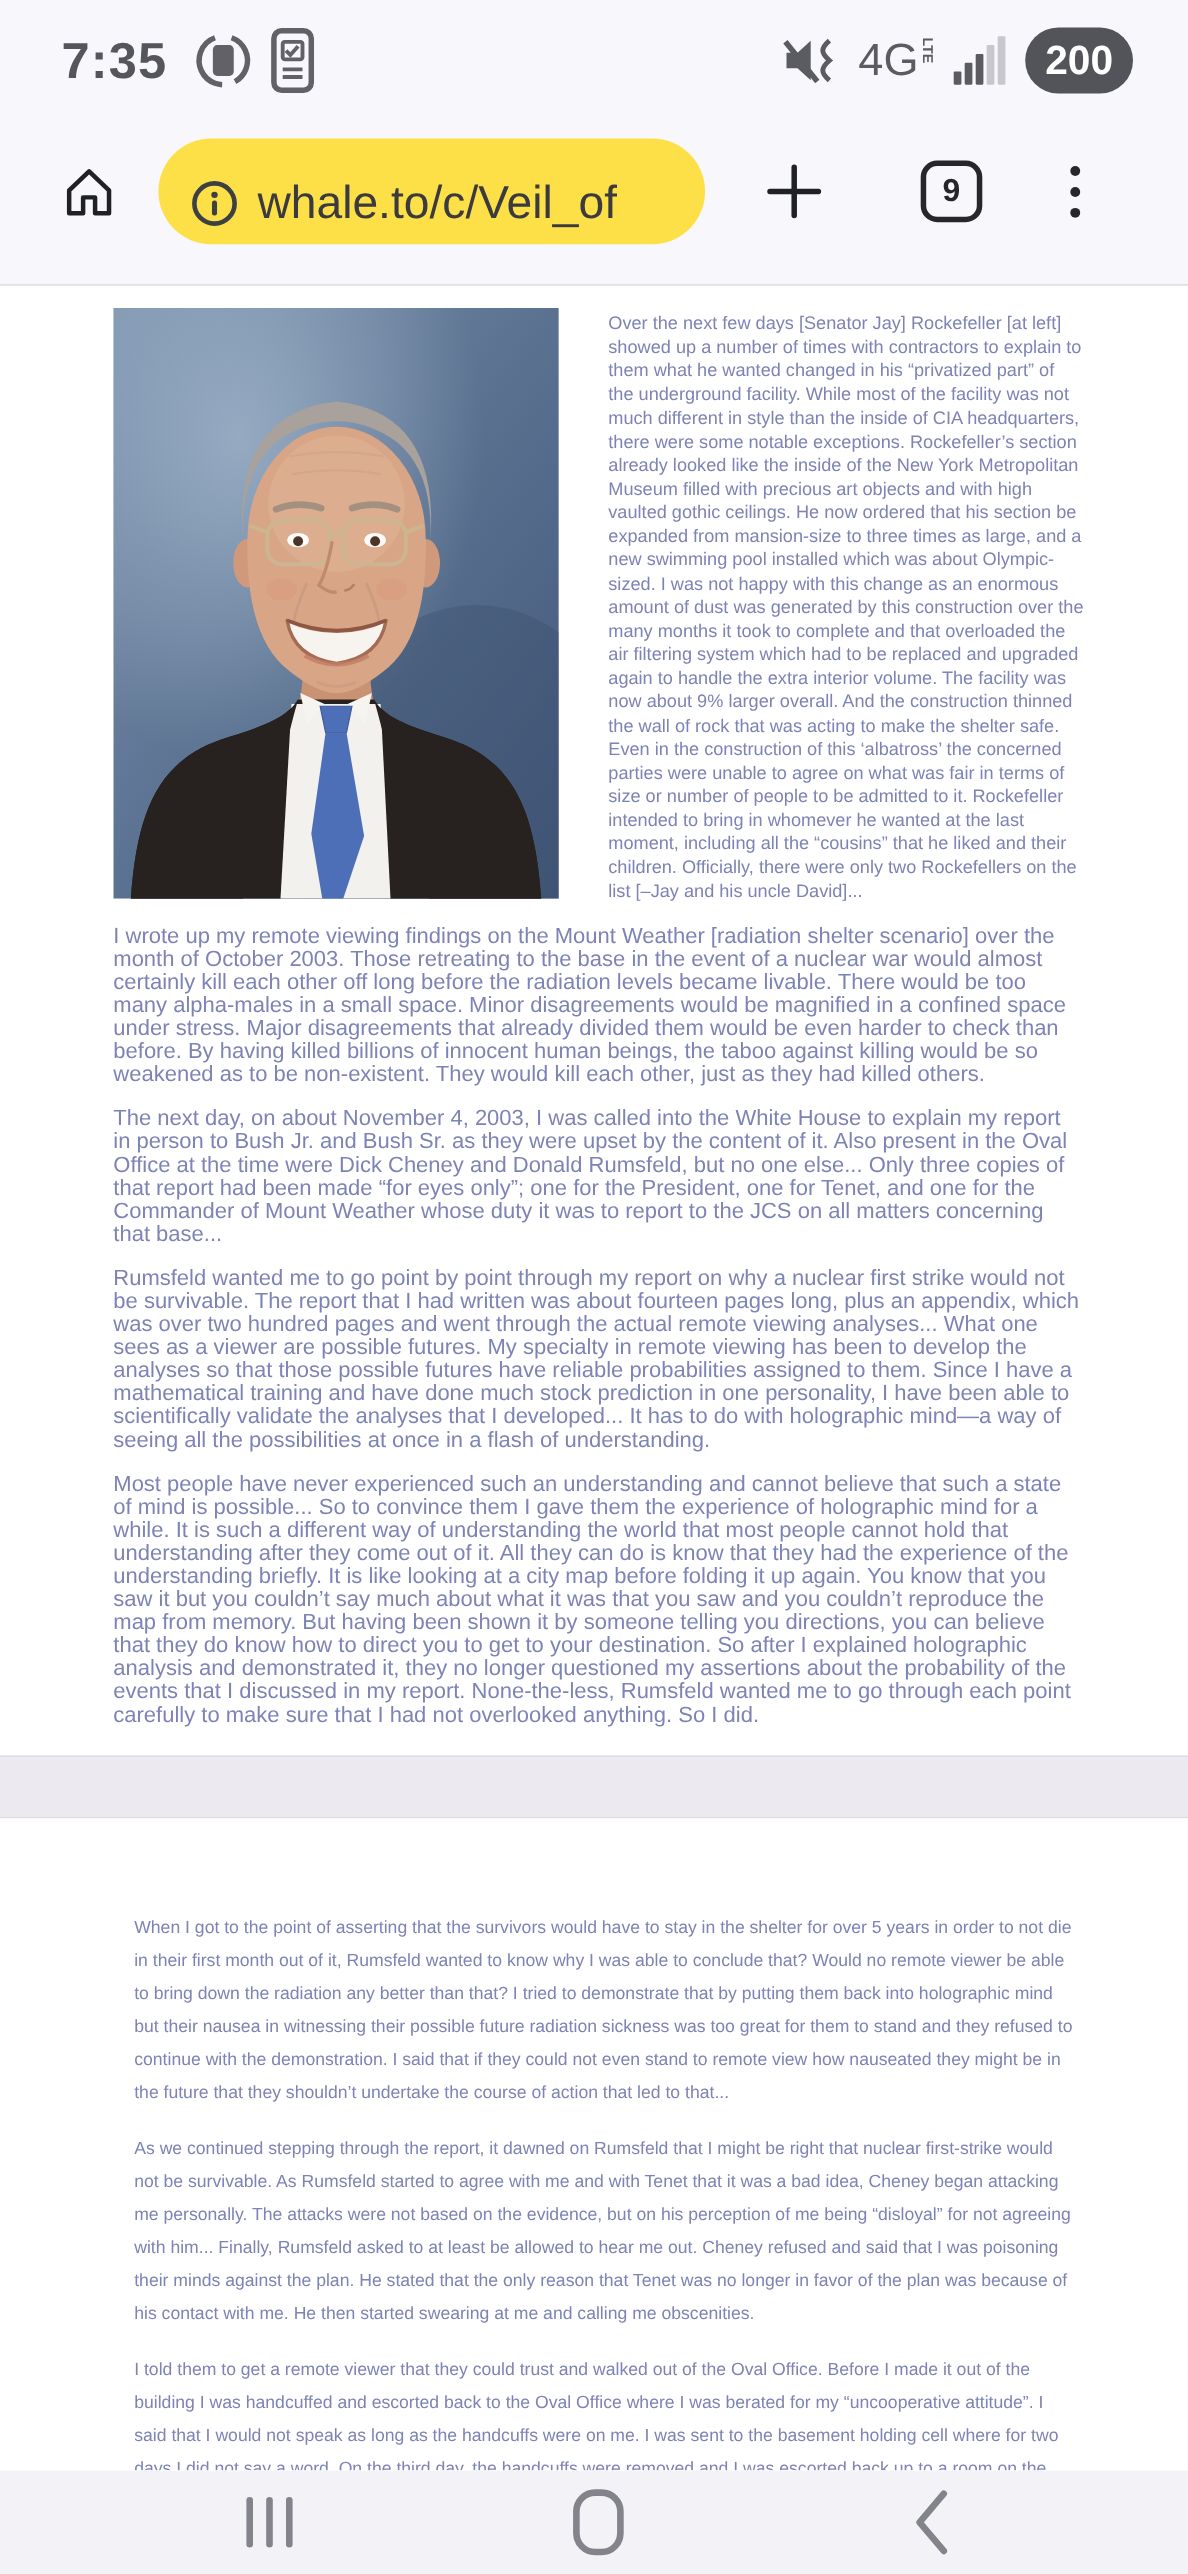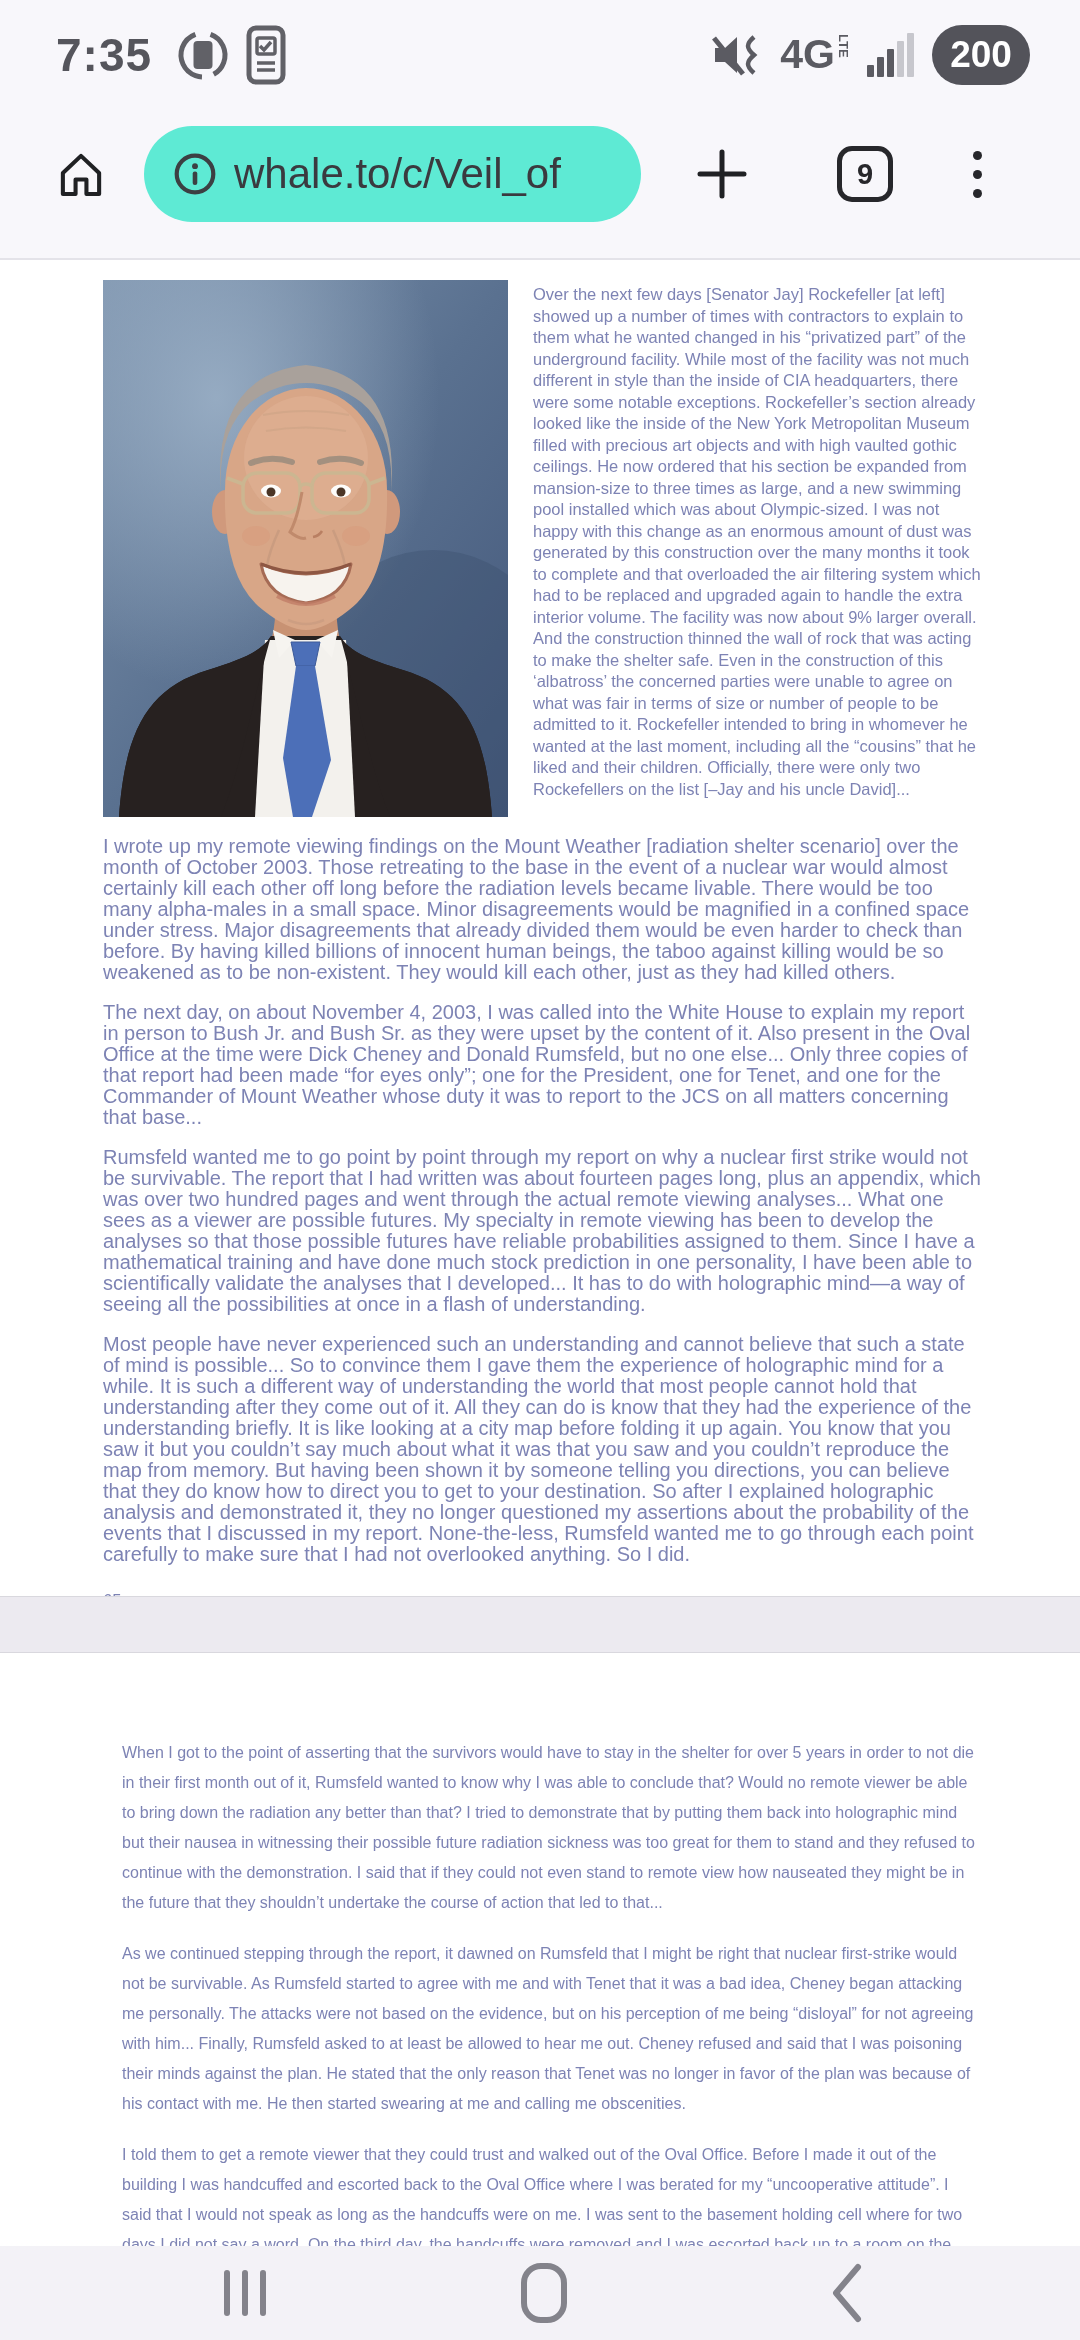--- a/index.html
+++ b/index.html
@@ -7,49 +7,49 @@
           display:flex;flex-direction:column;font-family:"Liberation Sans",sans-serif;}
 
   
   .status-bar{height:90px;background:#f8f7fb;display:flex;align-items:center;
               justify-content:space-between;padding:19px 50px 0 56px;box-sizing:border-box;flex:none;}
   .sb-left,.sb-right{display:flex;align-items:center;}
   .sb-time{font-size:46px;font-weight:600;color:#55555c;letter-spacing:1px;margin-right:24px;}
   .sb-icon{display:block;}
   .sb-left .sb-icon{margin-right:16px;}
   .net-wrap{display:flex;align-items:flex-start;margin:0 14px 0 18px;}
-  .net-main{font-size:41px;font-weight:700;color:#5b5b62;line-height:1;}
+  .net-main{font-size:41px;font-weight:400;color:#5b5b62;line-height:1;}
   .net-sub{writing-mode:vertical-rl;font-size:13px;font-weight:700;color:#5b5b62;
            margin-left:2px;line-height:1;letter-spacing:0px;height:40px;}
   .sig-bars{display:flex;align-items:flex-end;margin-right:18px;}
   .sig-bars span{width:7px;margin-left:3px;border-radius:1px;background:#5b5b62;display:block;}
   .sig-bars .b1{height:12px}.sig-bars .b2{height:20px}.sig-bars .b3{height:28px}
   .sig-bars .b4{height:36px;background:#c7c7cd}.sig-bars .b5{height:44px;background:#c7c7cd}
   .battery-pill{min-width:98px;height:60px;border-radius:30px;background:#53535a;color:#fff;
                 display:flex;align-items:center;justify-content:center;font-size:37px;font-weight:700;padding:0 8px;box-sizing:border-box;}
 
   
   .toolbar{height:170px;background:#f8f7fb;border-bottom:2px solid #e4e3e9;flex:none;
            display:flex;align-items:center;padding:0 44px 0 52px;box-sizing:border-box;}
   .tb-btn{background:none;border:none;padding:0;display:flex;align-items:center;justify-content:center;cursor:pointer;}
-  .url-pill{height:96px;width:497px;border-radius:48px;background:#5eead4;margin-left:34px;
-            display:flex;align-items:center;padding:0 28px;box-sizing:border-box;cursor:pointer;}
+  .url-pill{height:96px;width:497px;border-radius:48px;background:#fde047;margin-left:34px;
+            display:flex;align-items:flex-end;padding:14px 28px;box-sizing:border-box;cursor:pointer;}
   .url-text{font-size:42px;color:#3a3a3f;margin-left:16px;white-space:nowrap;overflow:hidden;}
   .plus-btn{margin-left:52px;}
   .tab-btn{margin-left:86px;width:56px;height:56px;border:5px solid #27272b;border-radius:15px;box-sizing:border-box;}
   .tab-count{font-size:29px;font-weight:700;color:#27272b;line-height:1;}
   .kebab-btn{margin-left:80px;flex-direction:column;}
   .kebab-btn i{width:9px;height:9px;border-radius:50%;background:#27272b;display:block;margin:5px 0;}
 
   
   .web-content{flex:1;background:#fff;overflow:hidden;}
   .doc-page{box-sizing:border-box;background:#fff;overflow:hidden;}
   .doc-page p{color:#7d83b4;}
   .page1{height:1336px;padding:20px 95px 0 103px;}
-  .photo-row{display:flex;margin-bottom:14px;}
+  .photo-row{display:flex;margin-bottom:14px;gap:20px;}
   .portrait{width:405px;height:537px;flex:none;margin-right:25px;}
   .portrait svg{display:block;width:100%;height:100%;}
   .caption{width:450px;font-size:16.5px;line-height:21.5px;margin:4px 0 0 0;}
   .page1 .body-para{font-size:20px;line-height:21px;margin:19px 0 0 0;}
   .page-num{text-align:left;color:#7d83b4;font-size:16.5px;margin-top:26px;padding-right:6px;}
   .page-gap{height:57px;background:#eceaf0;border-top:1px solid #d9d8de;border-bottom:1px solid #d9d8de;box-sizing:border-box;}
   .page2{height:593px;padding:85px 100px 0 118px;}
   .page2 .body-para{font-size:16px;line-height:30px;margin:0 0 21px 4px;}
 
   

